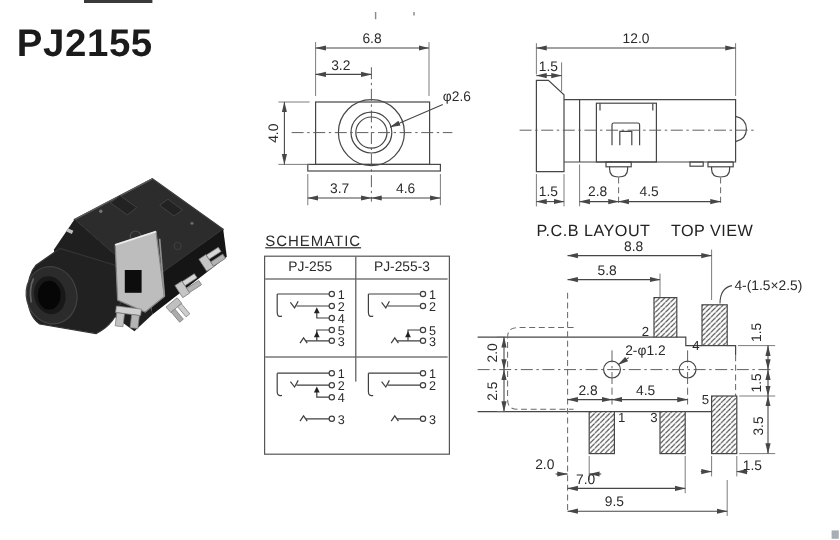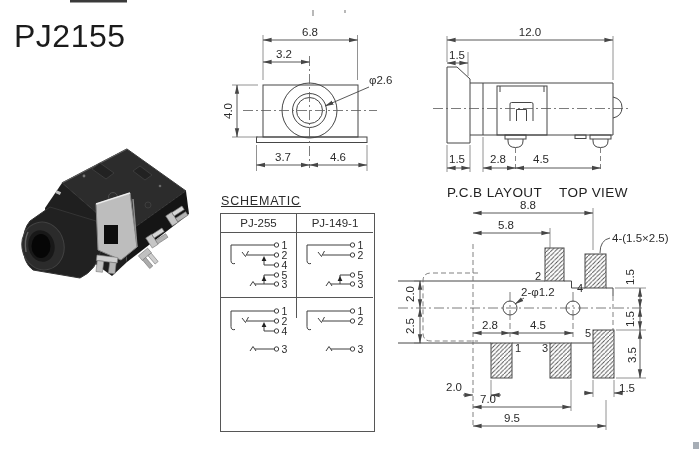--- a/index.html
+++ b/index.html
@@ -1,24 +1,24 @@
 <!DOCTYPE html>
 <html><head>
 <meta charset="utf-8">
 <style>
   html,body{margin:0;padding:0;background:#fff;}
   body{width:700px;height:450px;position:relative;overflow:hidden;
        font-family:"Liberation Sans",sans-serif;}
   #stage{position:absolute;left:0;top:0;width:700px;height:450px;}
   .abs{position:absolute;}
-  #page-title{left:14px;top:18px;font-size:32px;font-weight:normal;color:#1b1b1b;letter-spacing:0.5px;}
+  #page-title{left:14px;top:18px;font-size:32px;font-weight:bold;color:#1b1b1b;letter-spacing:0.5px;}
   #schem-label{left:221px;top:194px;font-size:12.5px;color:#2b2b2b;letter-spacing:0.8px;text-decoration:underline;}
   #pcb-titles{left:447px;top:185px;font-size:13.5px;color:#222;display:flex;gap:17px;letter-spacing:0.4px;text-align:right;}
   
-  #schem-table{left:220px;top:213px;width:155px;height:219px;border:1px solid #565656;
+  #schem-table{left:220px;top:213px;width:155px;height:166px;border:1px solid #565656;
     display:grid;grid-template-columns:76px 76px;grid-template-rows:19px 65px 20px 66px;box-sizing:border-box;}
   .tcell{box-sizing:border-box;}
   .br{border-right:1px solid #565656;}
   .bb{border-bottom:1px solid #565656;}
   .thead{font-size:11.5px;color:#2c2c2c;text-align:center;line-height:19px;}
   .tbody svg{display:block;}
   
   .ln{stroke:#464646;stroke-width:1;fill:none;}
   .thin{stroke:#6e6e6e;stroke-width:0.75;fill:none;}
   .dim{stroke:#464646;stroke-width:0.9;fill:none;}
@@ -236,21 +236,21 @@
 
   <div class="abs" id="page-title">PJ2155</div>
   <div class="abs" id="schem-label">SCHEMATIC</div>
   <div class="abs" id="pcb-titles">
     <span>P.C.B LAYOUT</span>
     <span>TOP VIEW</span>
   </div>
 
   <div class="abs" id="schem-table">
     <div class="tcell thead br bb">PJ-255</div>
-    <div class="tcell thead bb">PJ-149-1</div>
+    <div class="tcell thead bb">PJ-255-3</div>
 
     <div class="tcell tbody br bb">
       <svg width="76" height="64" viewBox="0 0 76 64">
         <path class="sln" d="M10,12 V27.5 Q10,31.5 14,30.5"></path>
         <path class="sln" d="M10,12 H53.3"></path>
         <path class="sln" d="M21,19 L24.5,23.5 L27.5,18"></path>
         <path class="sln" d="M26,22 H53.3"></path>
         <path class="sln" d="M53.3,32 H43 V25.5"></path>
         <path class="sarr" d="M43,23 L40.6,28 L45.4,28 Z"></path>
         <path class="sln" d="M53.3,42 H43 V51"></path>

